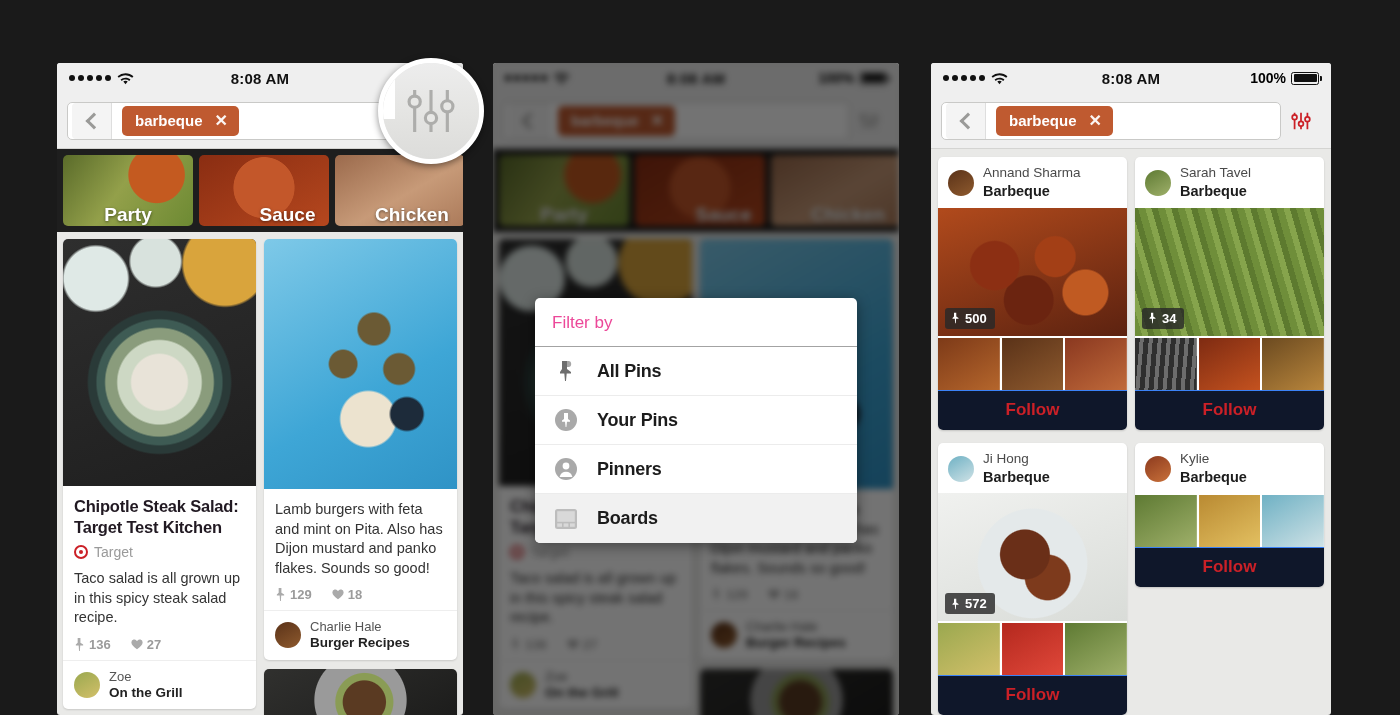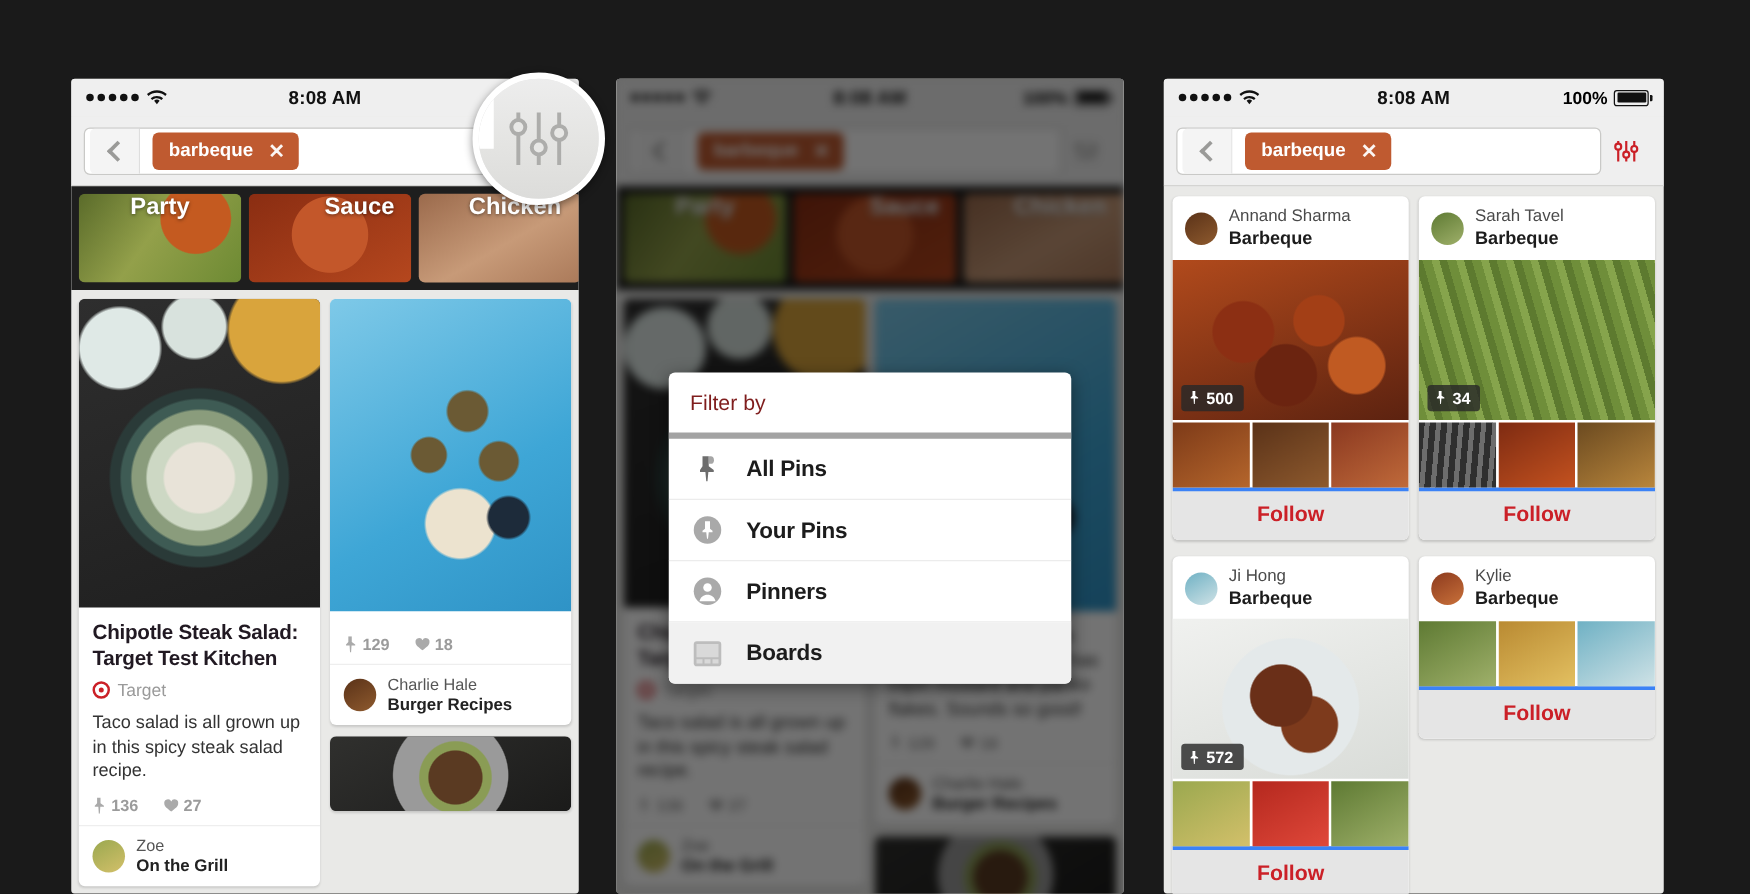--- a/index.html
+++ b/index.html
@@ -60,21 +60,21 @@
   .tag .x { font-size: 16px; font-weight: bold; opacity: .95; }
   .filtbtn { width: 40px; display:flex; align-items:center; justify-content:center; flex:0 0 auto; }
 
   
   .slider-ico { display:block; }
 
   
   .cats { height: 83px; background: #1e1e1e; display: flex; gap: 6px; padding: 6px; overflow: hidden; }
   .cat {
     flex: 0 0 130px; height: 71px; border-radius: 5px; position: relative;
-    display:flex; align-items:flex-start; justify-content:center; overflow:hidden;
+    display:flex; align-items:flex-end; justify-content:center; overflow:hidden;
   }
   .cat span { color:#fff; font-size: 19px; font-weight: bold; text-shadow: 0 1px 3px rgba(0,0,0,.5); position:relative; z-index:2;}
 
   
   .grid { padding: 7px 6px; display: flex; gap: 8px; }
   .col { flex: 1; display: flex; flex-direction: column; gap: 9px; }
   .pin { background: #fff; border-radius: 5px; overflow: hidden; box-shadow: 0 1px 2px rgba(0,0,0,.14); }
   .pin .ph { width: 100%; display:block; }
   .pin-body { padding: 10px 11px 8px; }
   .pin-title { font-size: 16.5px; font-weight: bold; color: #211922; line-height: 1.25; letter-spacing:-.2px;}
@@ -102,21 +102,21 @@
 
   
   .dimmer { position:absolute; inset:0; background: rgba(0,0,0,.55); z-index: 5; }
   .blurwrap { filter: blur(3.2px); }
 
   
   .dropdown {
     position: absolute; background:#fff; border-radius:5px; z-index: 20;
     box-shadow: 0 3px 14px rgba(0,0,0,.42); overflow:hidden;
   }
-  .dd-head { padding: 15px 17px 13px; font-size:17px; color:#7f1d1d; border-bottom:5px solid #a3a3a3; }
+  .dd-head { padding: 15px 17px 13px; font-size:17px; color:#ec4899; border-bottom:1px solid #a3a3a3; }
   .dd-item { display:flex; align-items:center; gap:18px; padding: 0 17px; height:49px; border-bottom:1px solid #ececec; }
   .dd-item:last-child { border-bottom:none; }
   .dd-item.sel { background:#f1f1f1; }
   .dd-label { font-size:18px; font-weight:bold; color:#1c1c1c; letter-spacing:-.2px; }
   .dd-ico { width:27px; display:flex; align-items:center; justify-content:center; flex:0 0 auto;}
 
   
   .boards { padding: 8px 7px; display:flex; gap:8px; flex-wrap:wrap; }
   .bcol { flex:1; display:flex; flex-direction:column; gap:13px; }
   .bcard { background:#fff; border-radius:5px; overflow:hidden; box-shadow:0 1px 2px rgba(0,0,0,.16); }
@@ -125,22 +125,22 @@
   .bh-txt .bh-board { font-size:14.5px; color:#1c1c1c; font-weight:bold; line-height:1.3;}
   .bcover { position:relative; width:100%; }
   .pincount {
     position:absolute; left:7px; bottom:7px; background:rgba(40,40,40,.82); color:#fff;
     font-size:13px; font-weight:bold; border-radius:3px; padding:3px 8px 3px 6px;
     display:flex; align-items:center; gap:5px;
   }
   .thumbs { display:flex; gap:2px; padding:2px 0 0; }
   .thumbs div { flex:1; height:52px; background-size:cover; background-position:center; }
   .followbtn {
-    border-top:3px solid #3b82f6; text-align:center; padding:9px 0 10px;
-    color:#cb2027; font-size:17px; font-weight:bold; background:#e5e5e5;
+    border-top:1px solid #3b82f6; text-align:center; padding:9px 0 10px;
+    color:#cb2027; font-size:17px; font-weight:bold; background:#0f172a;
   }
 
   
   .ph-salad{background:
     radial-gradient(circle at 50% 58%, #e8e3d8 0 16%, #cdd8c4 17% 24%, #8a9c7c 25% 31%, #3e5b54 32% 36%, #2a3a38 37% 41%, transparent 42%),
     radial-gradient(circle at 34% 56%, #7fa05e 0 9%, transparent 10%),
     radial-gradient(circle at 62% 70%, #b0663f 0 11%, transparent 12%),
     radial-gradient(circle at 17% 16%, #dfe9e6 0 12%, transparent 13%),
     radial-gradient(circle at 48% 9%, #d8e2dd 0 10%, transparent 11%),
     radial-gradient(circle at 84% 10%, #d9a43c 0 15%, transparent 16%),
@@ -296,20 +296,21 @@
             </span>
           </div>
         </div>
 
       </div>
 
       <div class="col">
         <div class="pin">
           <div class="ph ph-lamb" style="height:250px;"></div>
           <div class="pin-body">
+            <div class="pin-desc" style="margin-top:1px">Lamb burgers with feta and mint on Pita. Also has Dijon mustard and panko flakes. Sounds so good!</div>
             <div class="stats">
               <span class="stat">
                 <svg width="11" height="13" viewBox="0 0 12 14">
                     <path d="M4 0h3v5l3 2v1H6.8l-.4 6-.9 0-.4-6H2V7l2-2z" fill="#aaa"></path>
                   </svg>
                 <span>129</span>
               </span>
               <span class="stat">
                 <svg width="12" height="11" viewBox="0 0 14 12">
                     <path d="M7 11.5C3 8.6.5 6.6.5 4A3.4 3.4 0 017 2.2 3.4 3.4 0 0113.5 4c0 2.6-2.5 4.6-6.5 7.5z" fill="#aaa"></path>

